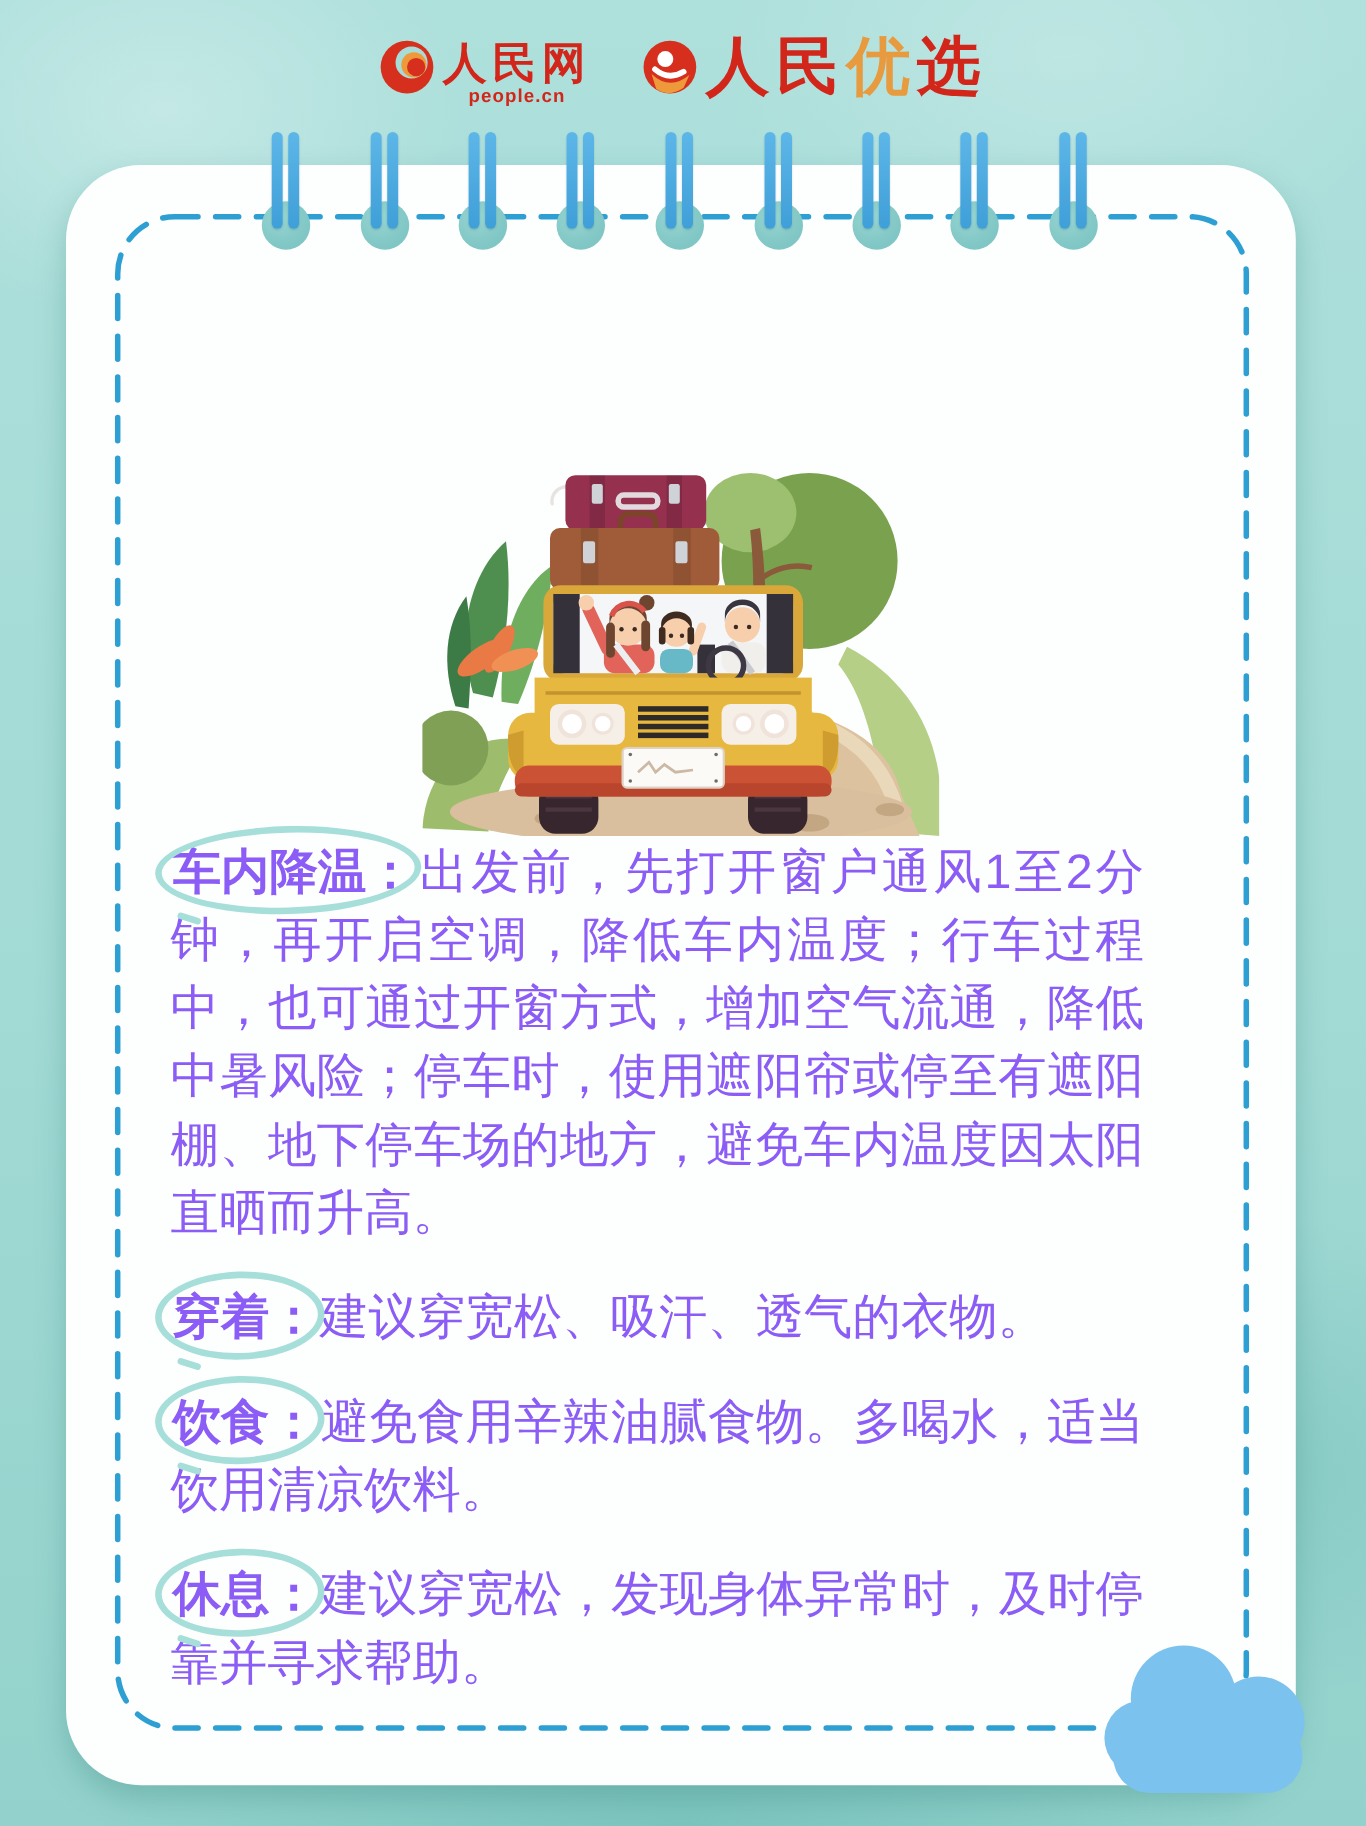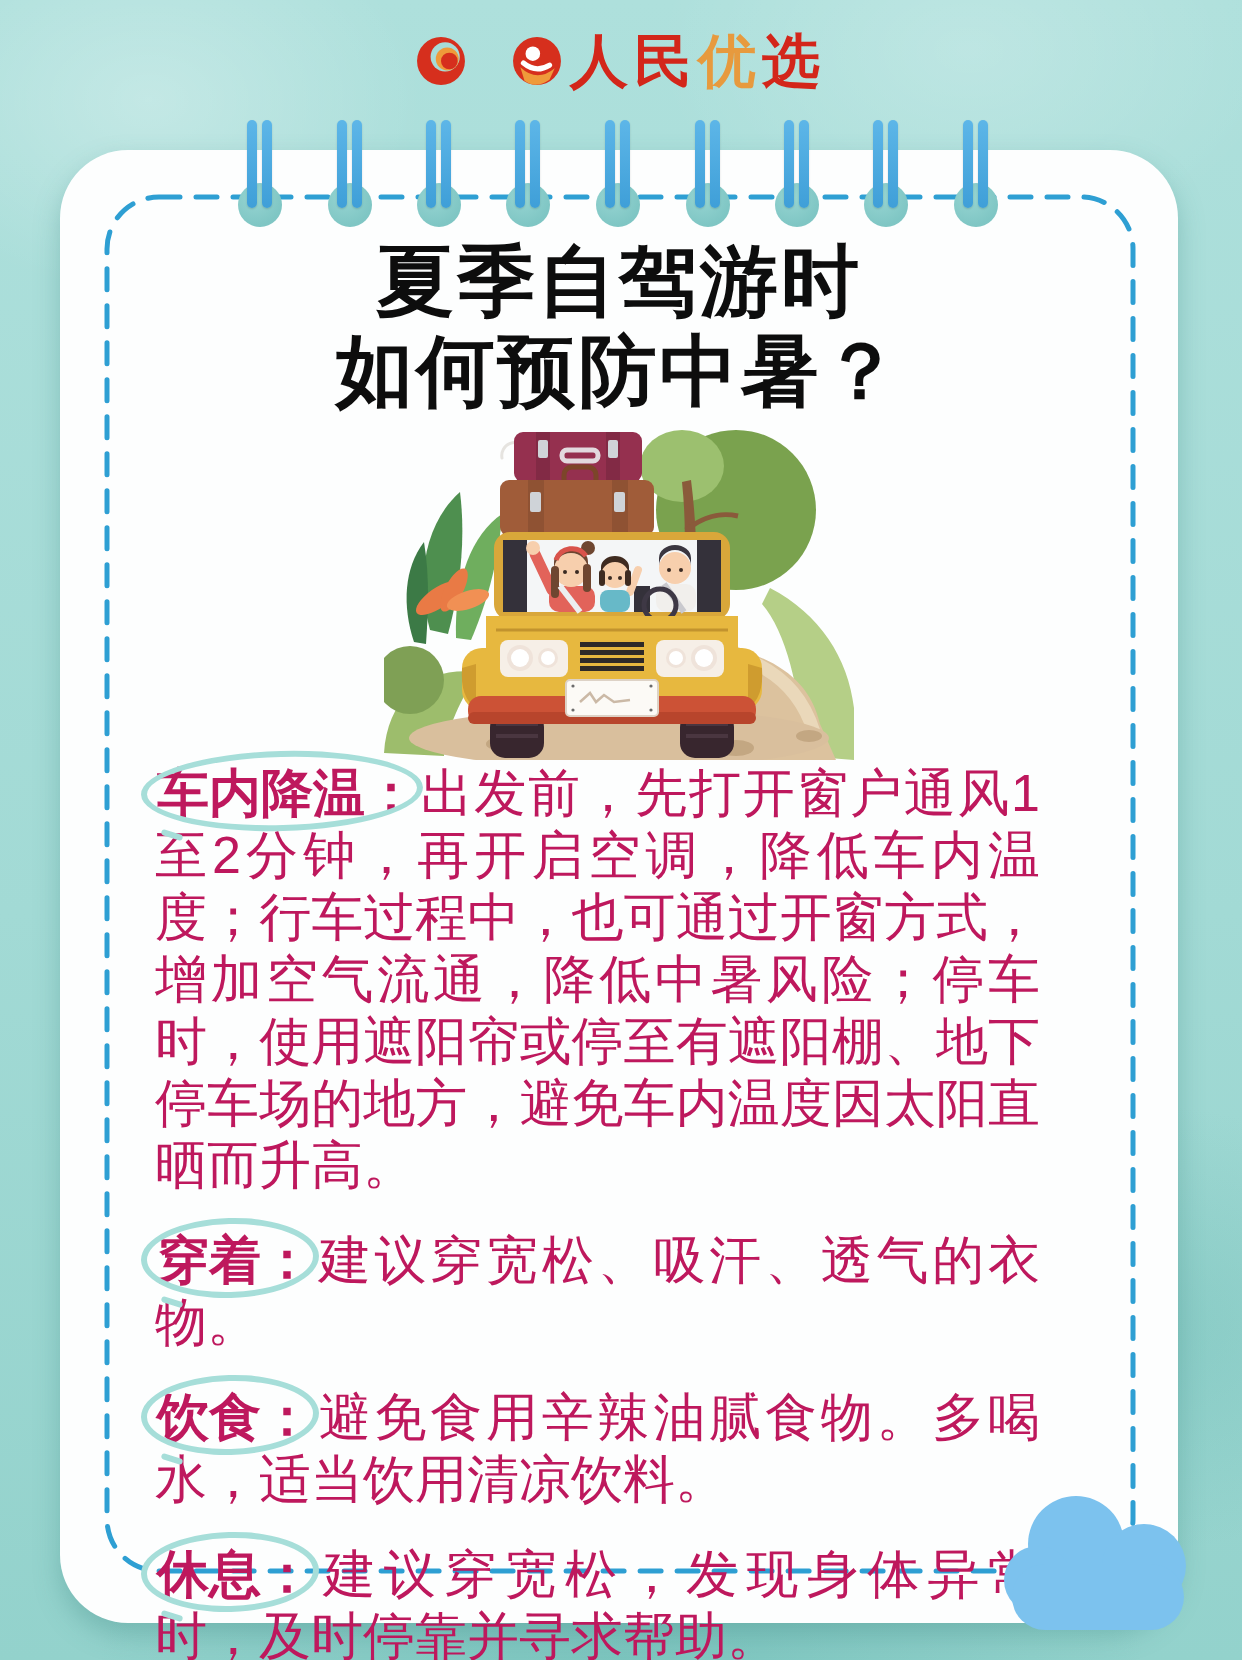--- a/index.html
+++ b/index.html
@@ -55,21 +55,21 @@
     position:absolute; top:86px; left:0; right:0; text-align:center;
     font-size:78px; font-weight:900; color:#0d0d0d; line-height:90px; letter-spacing:3px;
   }
 
   
   .illus { position:absolute; top:268px; left:50%; transform:translateX(-50%); }
 
   
   .sections { position:absolute; top:612px; left:95px; right:138px; }
   .tip {
-    font-size:52px; line-height:62px; color:#be185d;
+    font-size:44px; line-height:62px; color:#8b5cf6;
     text-align:justify; margin-bottom:33px; font-weight:400;
   }
   .kw { position:relative; display:inline-block; font-weight:900; padding:0 2px; }
   .kw::before {
     content:""; position:absolute; left:-14px; right:-4px; top:-11px; bottom:-7px;
     border:6px solid #a6ded9; border-radius:50%; transform:rotate(-1.5deg);
   }
   .kw-tail { position:absolute; left:6px; bottom:-14px; width:22px; height:6px;
     background:#a6ded9; border-radius:3px; transform:rotate(18deg); }
 
@@ -82,43 +82,43 @@
 <div class="page">
 
   <div class="logos">
     <div class="logo">
       <svg width="50" height="50" viewBox="0 0 48 48">
         <circle cx="24" cy="24" r="23" fill="#d62f1d"></circle>
         <circle cx="28" cy="20" r="14" fill="#a7dcd8"></circle>
         <circle cx="30" cy="22" r="11" fill="#ef9a3a"></circle>
         <circle cx="32" cy="24" r="8" fill="#d62f1d"></circle>
       </svg>
+      <div class="logo1-text">
+        <span class="logo1-name">人民网</span>
+        <span class="logo1-sub">people.cn</span>
+      </div>
     </div>
     <div class="logo">
       <svg width="50" height="50" viewBox="0 0 48 48">
         <circle cx="24" cy="24" r="23" fill="#d62f1d"></circle>
         <path d="M8,30 q16,15 33,1 l-5,11 q-13,9 -24,1 z" fill="#ef9a3a"></path>
         <circle cx="20" cy="17" r="7" fill="#ffffff"></circle>
         <path d="M11,26 q12,10 25,2" stroke="#ffffff" stroke-width="5" fill="none" stroke-linecap="round"></path>
       </svg>
       <div class="logo2-text">
         <span class="lg-red">人民</span><span class="lg-orange">优</span><span class="lg-red">选</span>
       </div>
     </div>
   </div>
 
   <div class="paper">
     <svg class="dash-svg" width="1118" height="1473">
       <rect x="47" y="47" width="1026" height="1374" rx="52" fill="none" stroke="#2e9fd3" stroke-width="5" stroke-dasharray="21 16" stroke-linecap="round"></rect>
     </svg>
 
-    <div class="title">
-      <div>夏季自驾游时</div>
-      <div>如何预防中暑？</div>
-    </div>
 
     <svg class="illus" width="470" height="342" viewBox="0 0 470 342">
 
       <g fill="none" stroke="#e6e4e0" stroke-width="3" stroke-linecap="round">
         <path d="M118,40 a13 13 0 0 1 24,-9 a11 11 0 0 1 19,2 a9 9 0 0 1 7,11"></path>
         <path d="M288,48 a11 11 0 0 1 20,-8 a9 9 0 0 1 16,2 a8 8 0 0 1 5,9"></path>
       </g>
 
       <g>
         <ellipse cx="352" cy="92" rx="80" ry="80" fill="#7aa24e"></ellipse>

